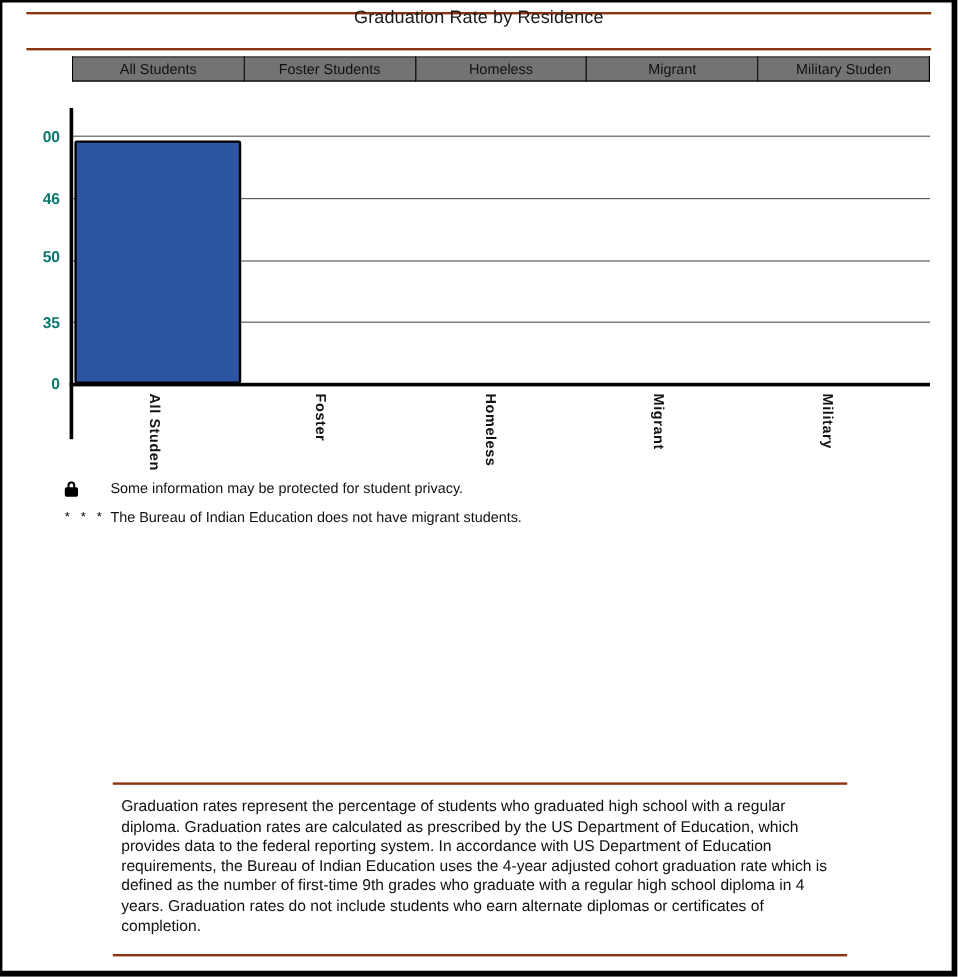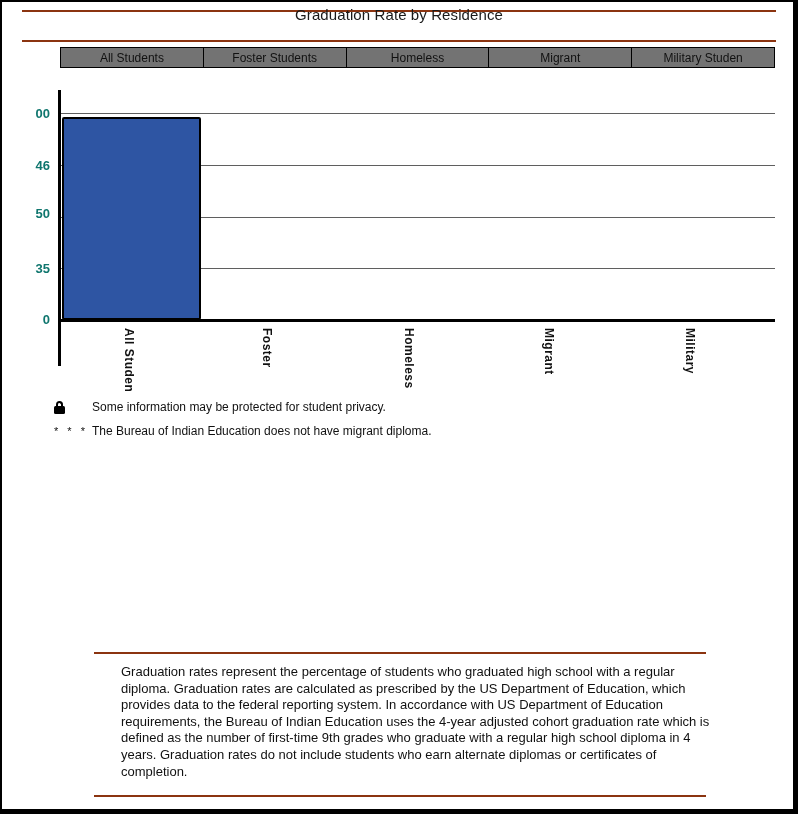--- a/index.html
+++ b/index.html
@@ -198,21 +198,20 @@
   
   #footnote {
     position: absolute;
     left: 99px;
     top: 662px;
     width: 592px;
     font-size: 13px;
     line-height: 16.6px;
     color: #111111;
     text-align: left;
-    margin-left: 20px;
   }
 </style>
 </head>
 <body>
 
 <div id="page">
 
   <div class="rule" id="rule-top"></div>
   <div id="chart-title">Graduation Rate by Residence</div>
   <div class="rule" id="rule-under"></div>
@@ -260,21 +259,21 @@
     <div class="legend-row">
       <span class="legend-sym">
         <span class="lock small">
           <span class="shackle"></span><span class="body"></span>
         </span>
       </span>
       <span class="legend-txt">Some information may be protected for student privacy.</span>
     </div>
     <div class="legend-row" style="margin-top:6px">
       <span class="legend-sym stars">* * *</span>
-      <span class="legend-txt">The Bureau of Indian Education does not have migrant diploma.</span>
+      <span class="legend-txt">The Bureau of Indian Education does not have migrant students.</span>
     </div>
   </div>
 
   <div class="rule" id="rule-foot-1"></div>
   <div id="footnote">Graduation rates represent the percentage of students who graduated high school with a regular diploma.  Graduation rates are calculated as prescribed by the US Department of Education, which provides data to the federal reporting system. In accordance with US Department of Education requirements, the Bureau of Indian Education uses the 4-year adjusted cohort graduation rate which is defined as the number of first-time 9th grades who graduate with a regular high school diploma in 4 years.  Graduation rates do not include students who earn alternate diplomas or certificates of completion.</div>
   <div class="rule" id="rule-foot-2"></div>
 
 </div>
 
 </body></html>

